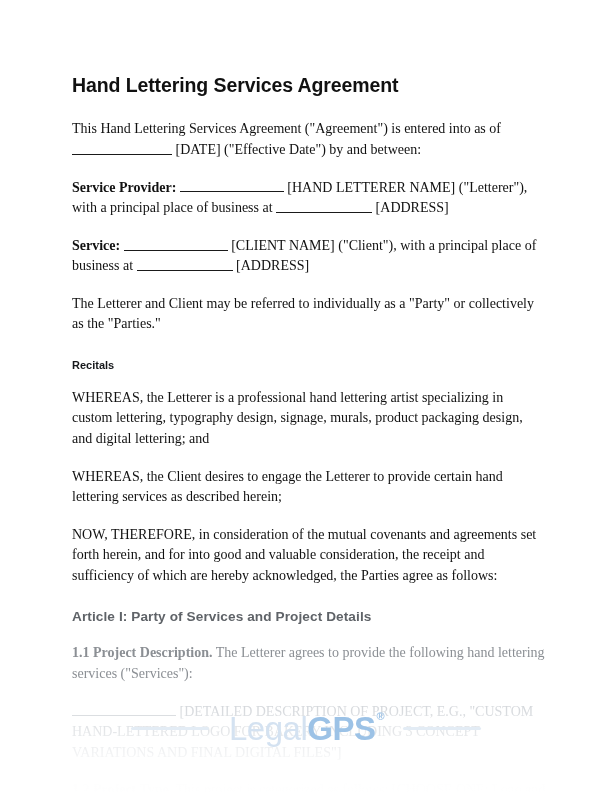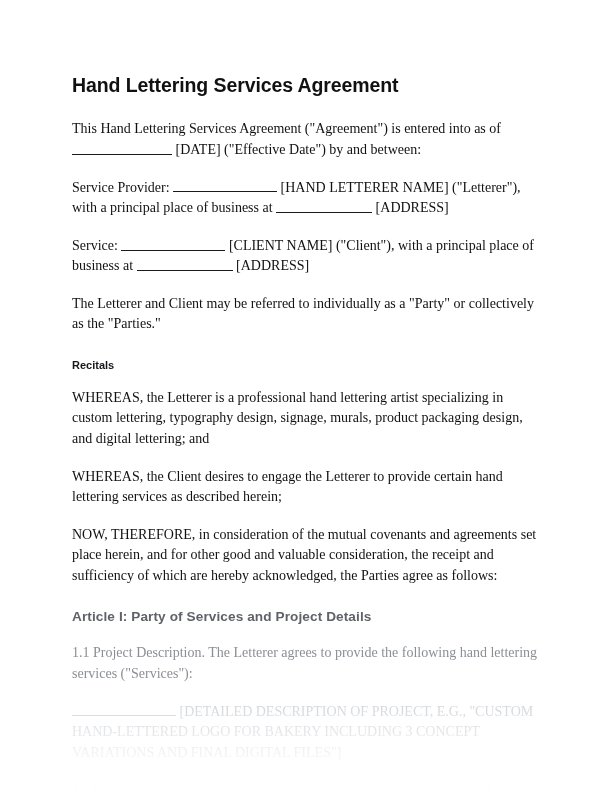--- a/index.html
+++ b/index.html
@@ -45,21 +45,21 @@
 
   p.para {
     font-size: 14px;
     line-height: 1.47;
     margin: 0 0 17px 0;
     color: #111111;
     text-align: left;
   }
 
   .bold {
-    font-weight: normal;
+    font-weight: bold;
     margin-top: 16px;
   }
 
   
   .blank {
     display: inline-block;
     border-bottom: 1px solid #1a1a1a;
     vertical-align: baseline;
     height: 0.92em;
     margin-bottom: -0.06em;
@@ -192,21 +192,21 @@
     </p>
 
     <p class="para">The Letterer and Client may be referred to individually as a "Party" or collectively as the "Parties."</p>
 
     <h2 class="section-head">Recitals</h2>
 
     <p class="para">WHEREAS, the Letterer is a professional hand lettering artist specializing in custom lettering, typography design, signage, murals, product packaging design, and digital lettering; and</p>
 
     <p class="para">WHEREAS, the Client desires to engage the Letterer to provide certain hand lettering services as described herein;</p>
 
-    <p class="para">NOW, THEREFORE, in consideration of the mutual covenants and agreements set place herein, and for other good and valuable consideration, the receipt and sufficiency of which are hereby acknowledged, the Parties agree as follows:</p>
+    <p class="para">NOW, THEREFORE, in consideration of the mutual covenants and agreements set forth herein, and for into good and valuable consideration, the receipt and sufficiency of which are hereby acknowledged, the Parties agree as follows:</p>
 
     <h3 class="article-head">Article I: Party of Services and Project Details</h3>
 
     <div class="fade-wrap">
 
       <p class="para f1">
         <span class="bold">1.1 Project Description.</span>
         <span>The Letterer agrees to provide the following hand lettering services ("Services"):</span>
       </p>
 
@@ -218,14 +218,21 @@
       <p class="para f3">
         <span class="bold">1.2 Project Type.</span>
         <span>This project is categorized as follows: [CHOOSE ONE: Logo and</span>
       </p>
 
       <div class="fade-mask"></div>
     </div>
 
   </div>
 
+  <div class="footer">
+    <div class="rule"></div>
+    <div class="logo">
+      <span class="legal">Legal</span><span class="gps">GPS</span><span class="reg">®</span>
+    </div>
+    <div class="rule"></div>
+  </div>
 
 </div>
 
 </body></html>

